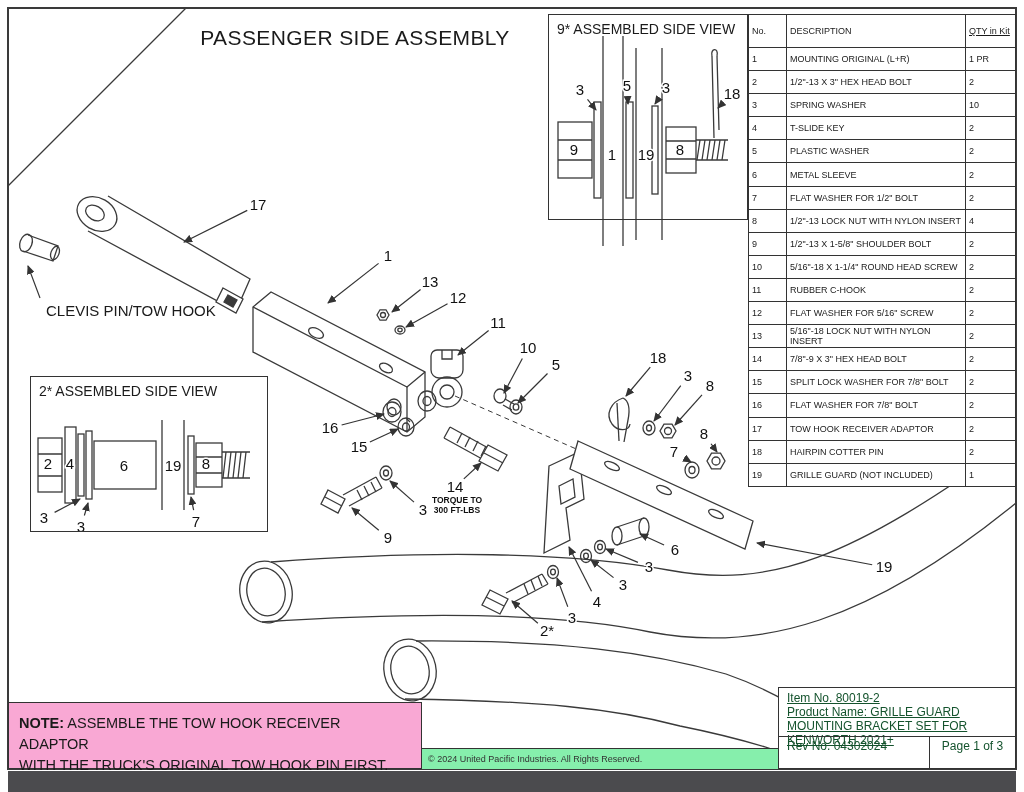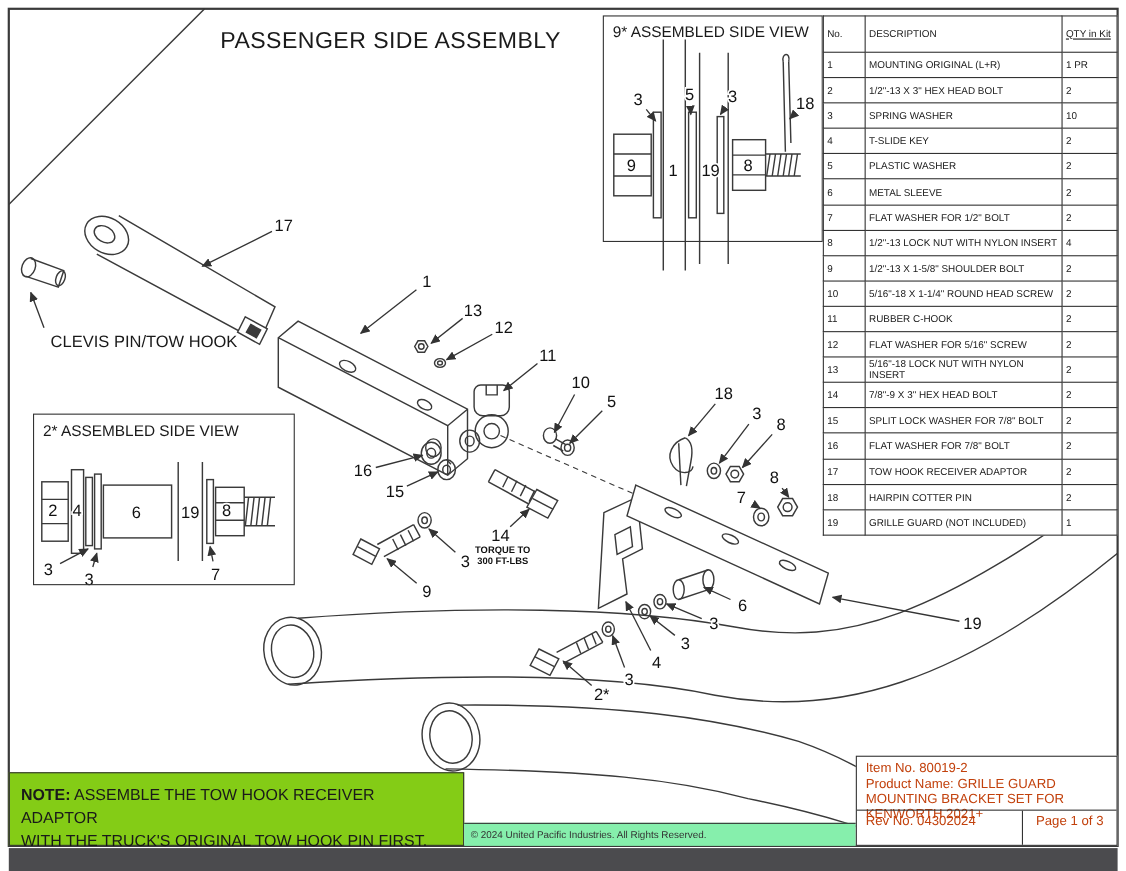--- a/index.html
+++ b/index.html
@@ -15,24 +15,24 @@
   .inset-title{font-size:14px;padding:6px 0 0 8px;color:#1a1a1a;}
   #inset-9{left:548px;top:14px;width:200px;height:206px;}
   #inset-2{left:30px;top:376px;width:238px;height:156px;}
   .clevis-label{position:absolute;left:46px;top:300px;font-size:15px;line-height:21px;color:#1a1a1a;}
   .parts-table-wrap{position:absolute;left:748px;top:14px;width:268px;height:473px;background:#fff;}
   table{border-collapse:collapse;width:100%;height:100%;table-layout:fixed;}
   th,td{border:1px solid #333;font-size:9px;font-weight:400;text-align:left;padding:1px 3px;color:#1a1a1a;overflow:hidden;}
   th{height:33px;}
   td{height:23px;}
   .col-no{width:38px;}.col-qty{width:50px;text-decoration:underline;}
-  .note-box{position:absolute;left:8px;top:702px;width:414px;height:67px;border:1.5px solid #333;background:#84cc16;padding:10px 10px;font-size:14.5px;line-height:21px;color:#1a1a1a;}
+  .note-box{position:absolute;left:8px;top:702px;width:414px;height:67px;border:1.5px solid #333;background:#f9a8d4;padding:10px 10px;font-size:14.5px;line-height:21px;color:#1a1a1a;}
   .note-label{font-weight:bold;}
   .copyright-strip{position:absolute;left:422px;top:748px;width:356px;height:21px;border-top:1.5px solid #333;font-size:9px;color:#333;line-height:20px;padding-left:6px;background:#86efac;}
-  .info-box{position:absolute;left:778px;top:687px;width:238px;height:82px;border:1.5px solid #333;background:#fff;font-size:12px;line-height:14px;color:#c2410c;}
+  .info-box{position:absolute;left:778px;top:687px;width:238px;height:82px;border:1.5px solid #333;background:#fff;font-size:12px;line-height:14px;color:#14532d;text-decoration:underline;}
   .info-main{padding:3px 8px 0 8px;}
   .info-bottom{position:absolute;left:0;right:0;bottom:0;height:32px;border-top:1.5px solid #333;display:flex;}
   .info-rev{flex:1;padding:0 8px;line-height:18px;}
   .info-page{width:86px;border-left:1.5px solid #333;text-align:center;line-height:18px;}
   .bottom-bar{position:absolute;left:8px;top:771px;width:1008px;height:21px;background:#4b4b4e;}
 </style>
 </head>
 <body>
 
 <svg class="layer" width="1024" height="792" viewBox="0 0 1024 792">

